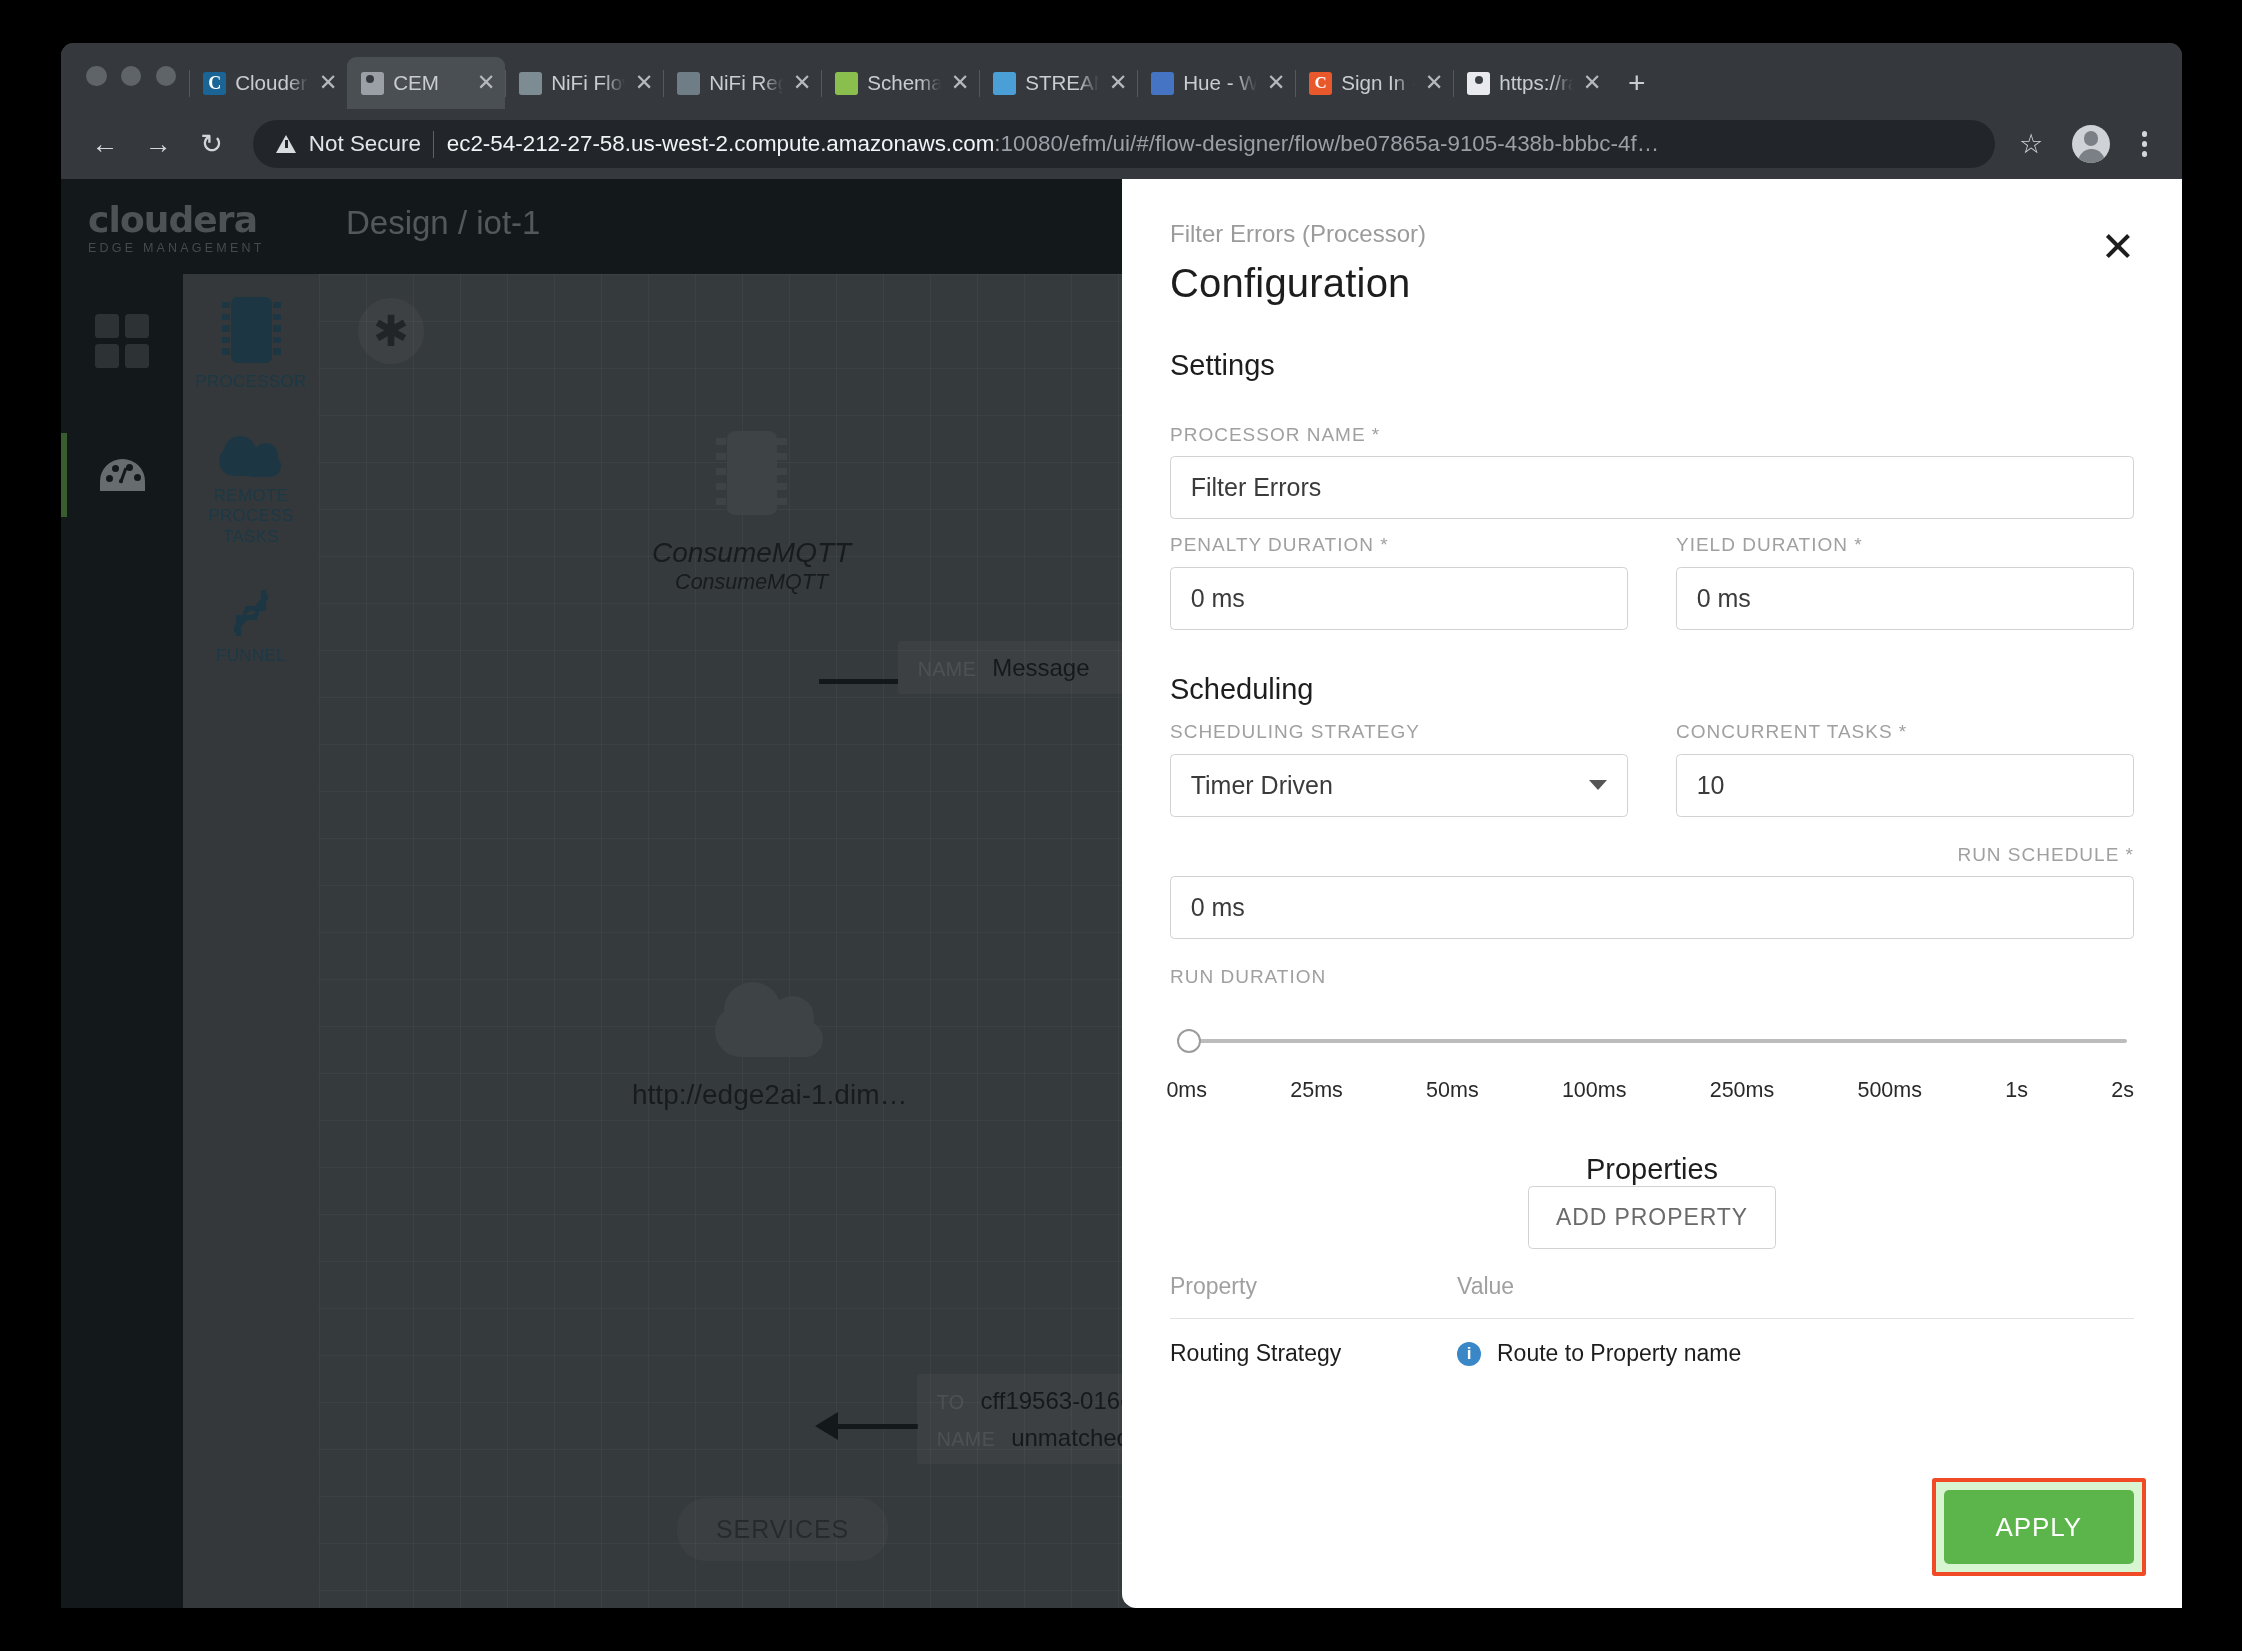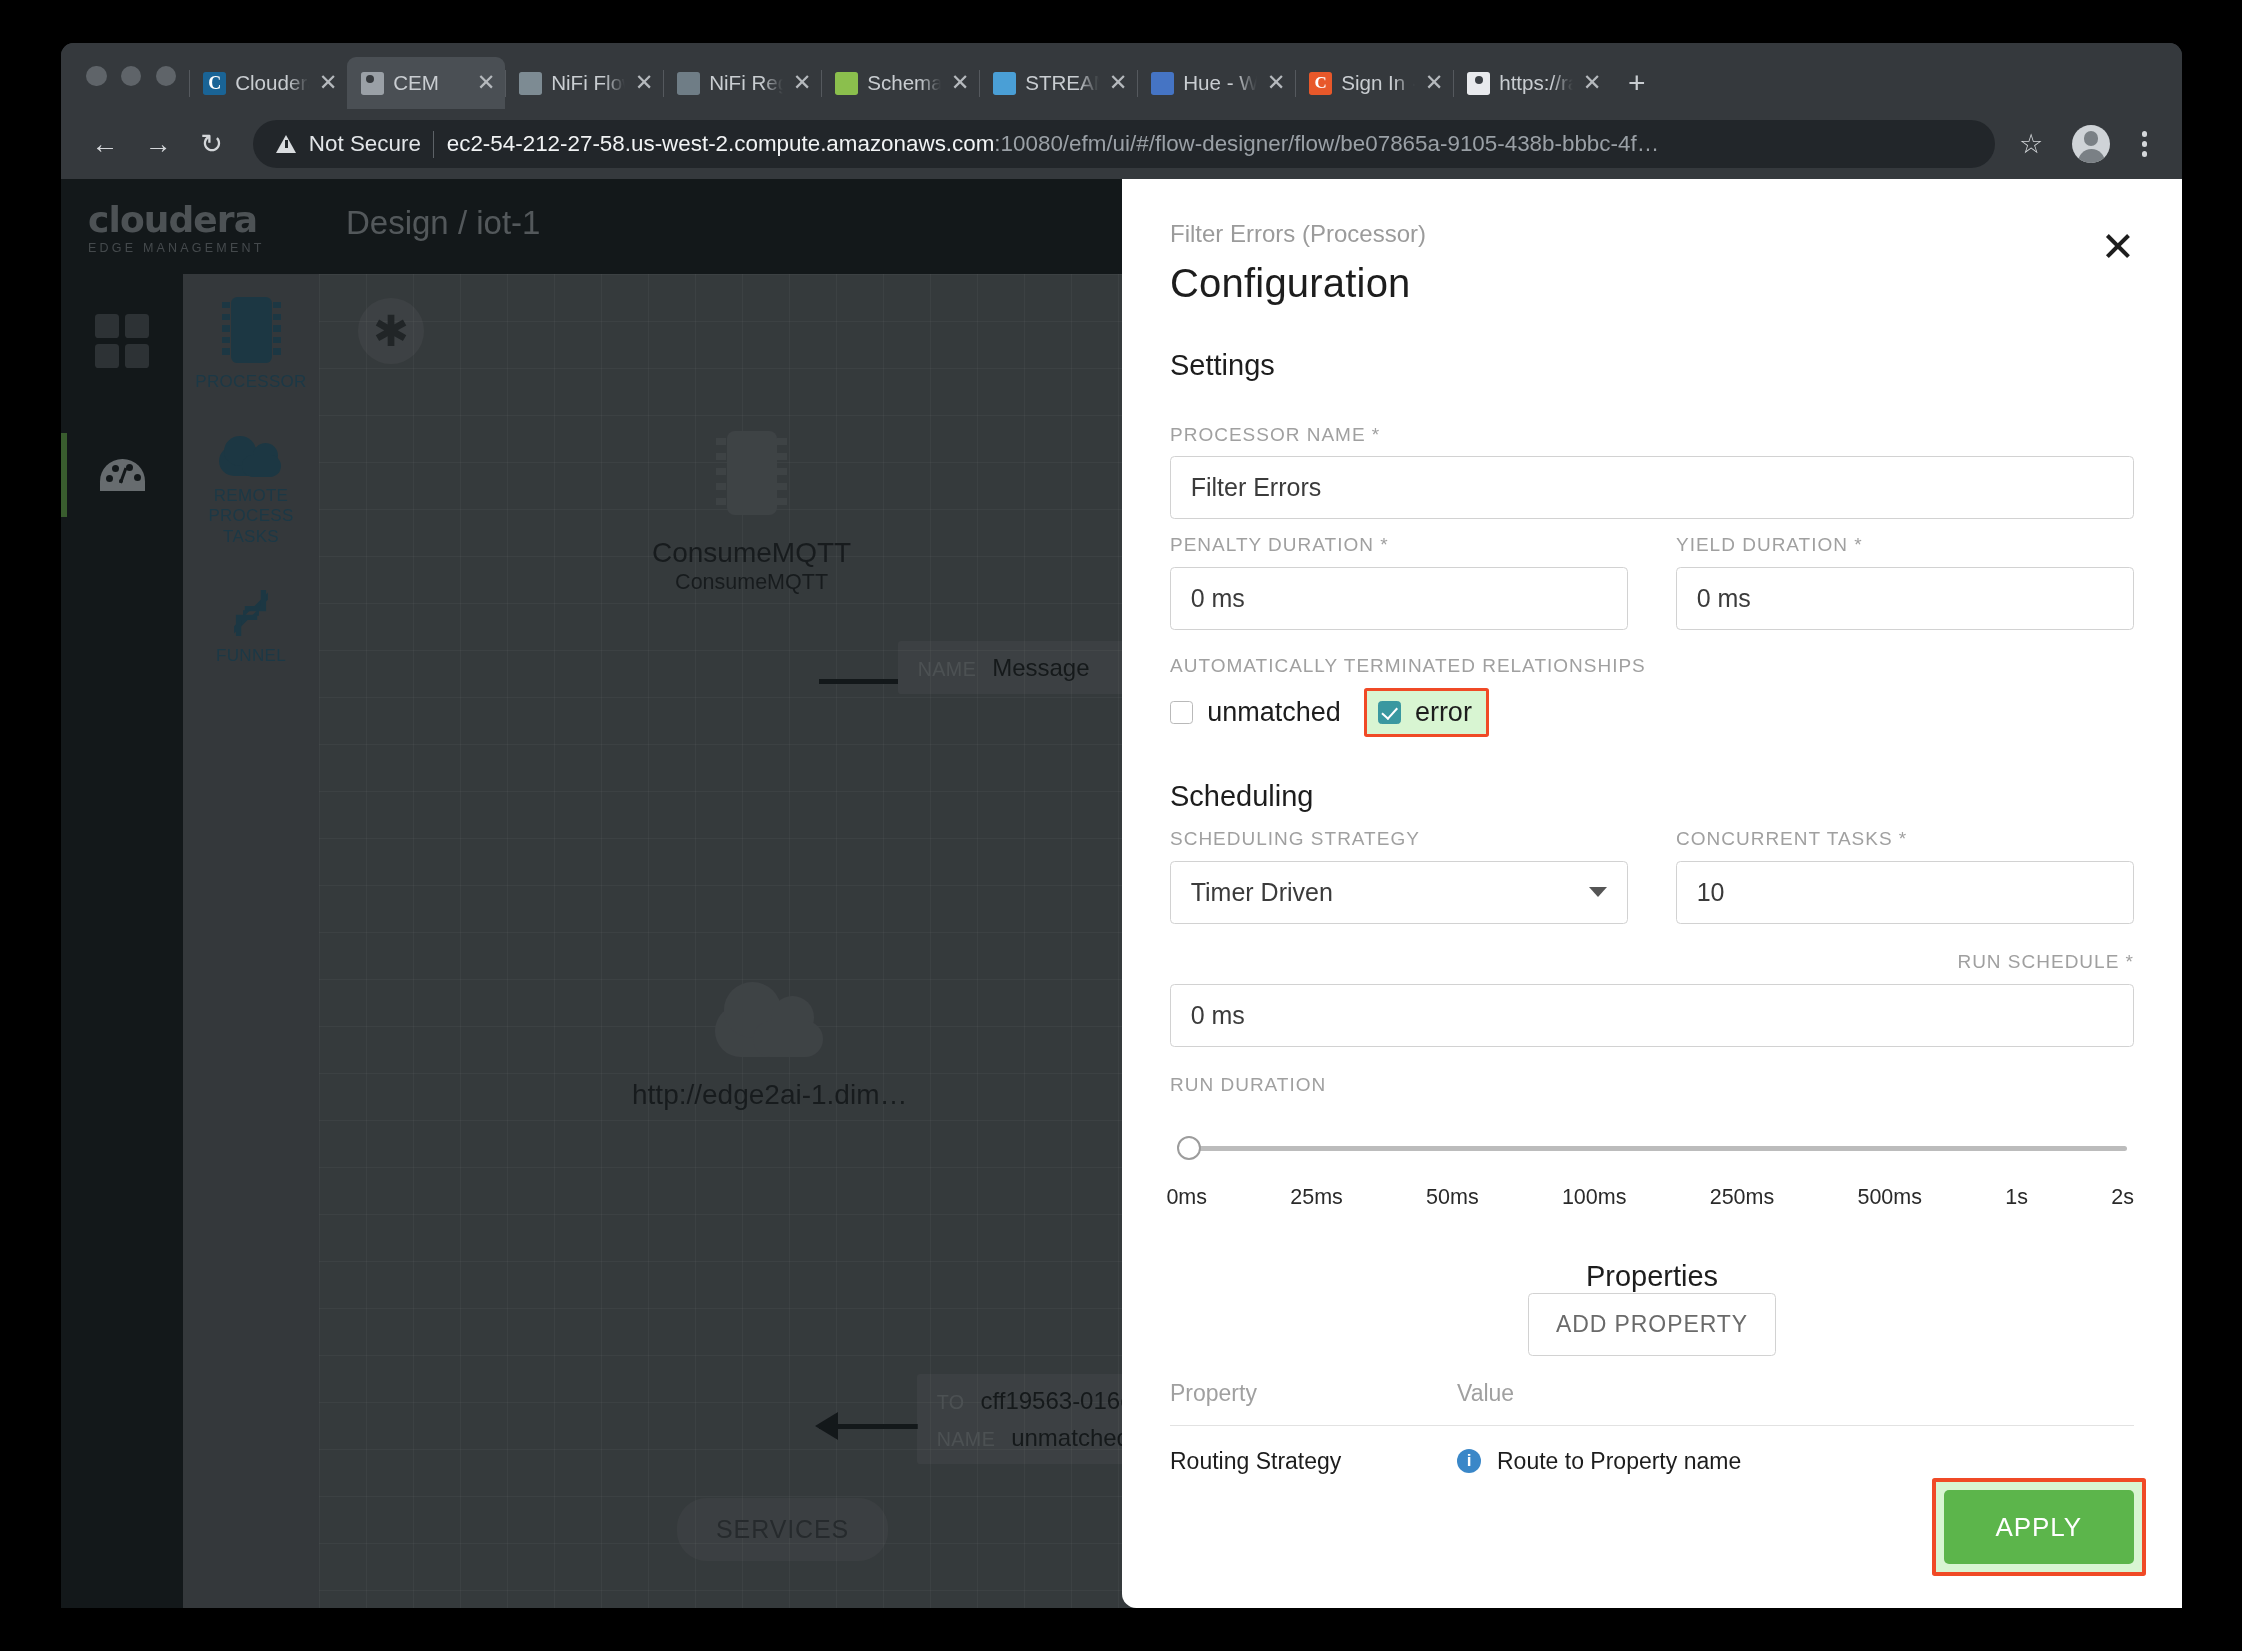--- a/index.html
+++ b/index.html
@@ -159,21 +159,21 @@
 
   
   .canvas { position:absolute; left:258px; top:95px; right:0; bottom:0; background:#5b5e61;
             background-image:
               linear-gradient(to right, rgba(255,255,255,.09) 0.9px, transparent 0.9px),
               linear-gradient(to bottom, rgba(255,255,255,.09) 0.9px, transparent 0.9px);
             background-size: 47px 47px; z-index:1; }
   .snapbtn { position:absolute; left:39px; top:24px; width:66px; height:66px; border-radius:50%;
              background:rgba(255,255,255,.10); display:flex; align-items:center; justify-content:center;
              color:#303336; font-size:43px; line-height:1; }
-  .node-proc { position:absolute; left:333px; top:157px; }
+  .node-proc { position:absolute; left:333px; top:157px;font-style:italic; }
   .chip-big { width:50px; height:84px; background:#6e7174; border-radius:8px; position:relative; margin:0 auto;}
   .chip-big::before,.chip-big::after{content:"";position:absolute;top:7.2px;width:9.9px;height:70px;
       background-image:repeating-linear-gradient(#6e7174 0 7.2px, transparent 7.2px 15px);}
   .chip-big::before{left:-10.7px;} .chip-big::after{right:-10.7px;}
   .nlabel { text-align:center; margin-top:21.5px; }
   .nlabel .n1 { color:#1c1f21; font-size:28px; }
   .nlabel .n2 { color:#1c1f21; font-size:21.5px; margin-top:1.8px;}
   .node-cloud { position:absolute; left:313px; top:708px; }
   .cloud-big { width:109px;height:75px; position:relative; margin:0 auto;}
   .cloud-big b{position:absolute;background:#6e7174;display:block;}
@@ -447,35 +447,20 @@
             <div>
               <div class="fld-label">PENALTY DURATION *</div>
               <div class="fld">0 ms</div>
             </div>
             <div>
               <div class="fld-label">YIELD DURATION *</div>
               <div class="fld">0 ms</div>
             </div>
           </div>
 
-          <div style="margin-top:25px;">
-            <div class="fld-label">AUTOMATICALLY TERMINATED RELATIONSHIPS</div>
-            <div class="chk-row">
-              <label class="chk">
-                <span class="box"></span>
-                <span>unmatched</span>
-              </label>
-              <span class="hl-red">
-                <label class="chk">
-                  <span class="box on"></span>
-                  <span>error</span>
-                </label>
-              </span>
-            </div>
-          </div>
 
           <div class="sec-h">Scheduling</div>
 
           <div class="row2">
             <div>
               <div class="fld-label">SCHEDULING STRATEGY</div>
               <div class="fld sel">
                 <span>Timer Driven</span>
                 <span class="caret"></span>
               </div>

